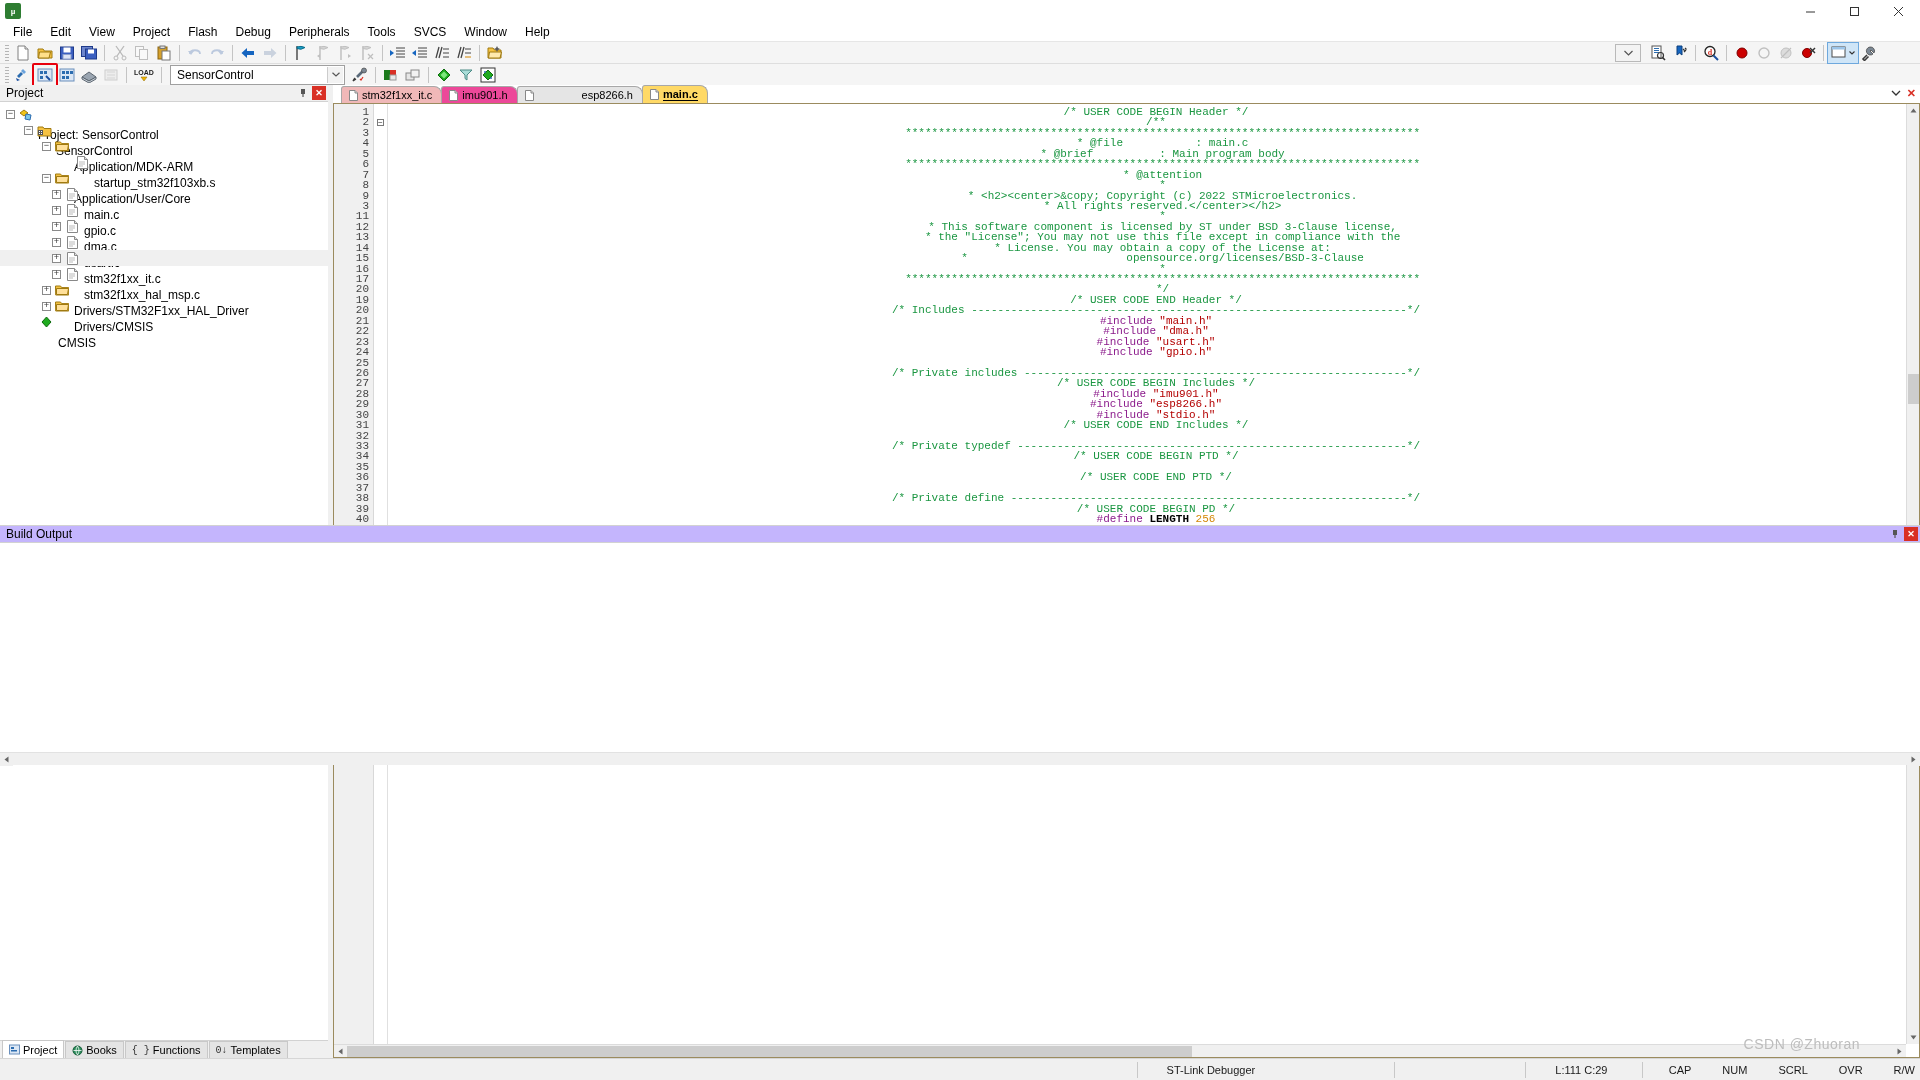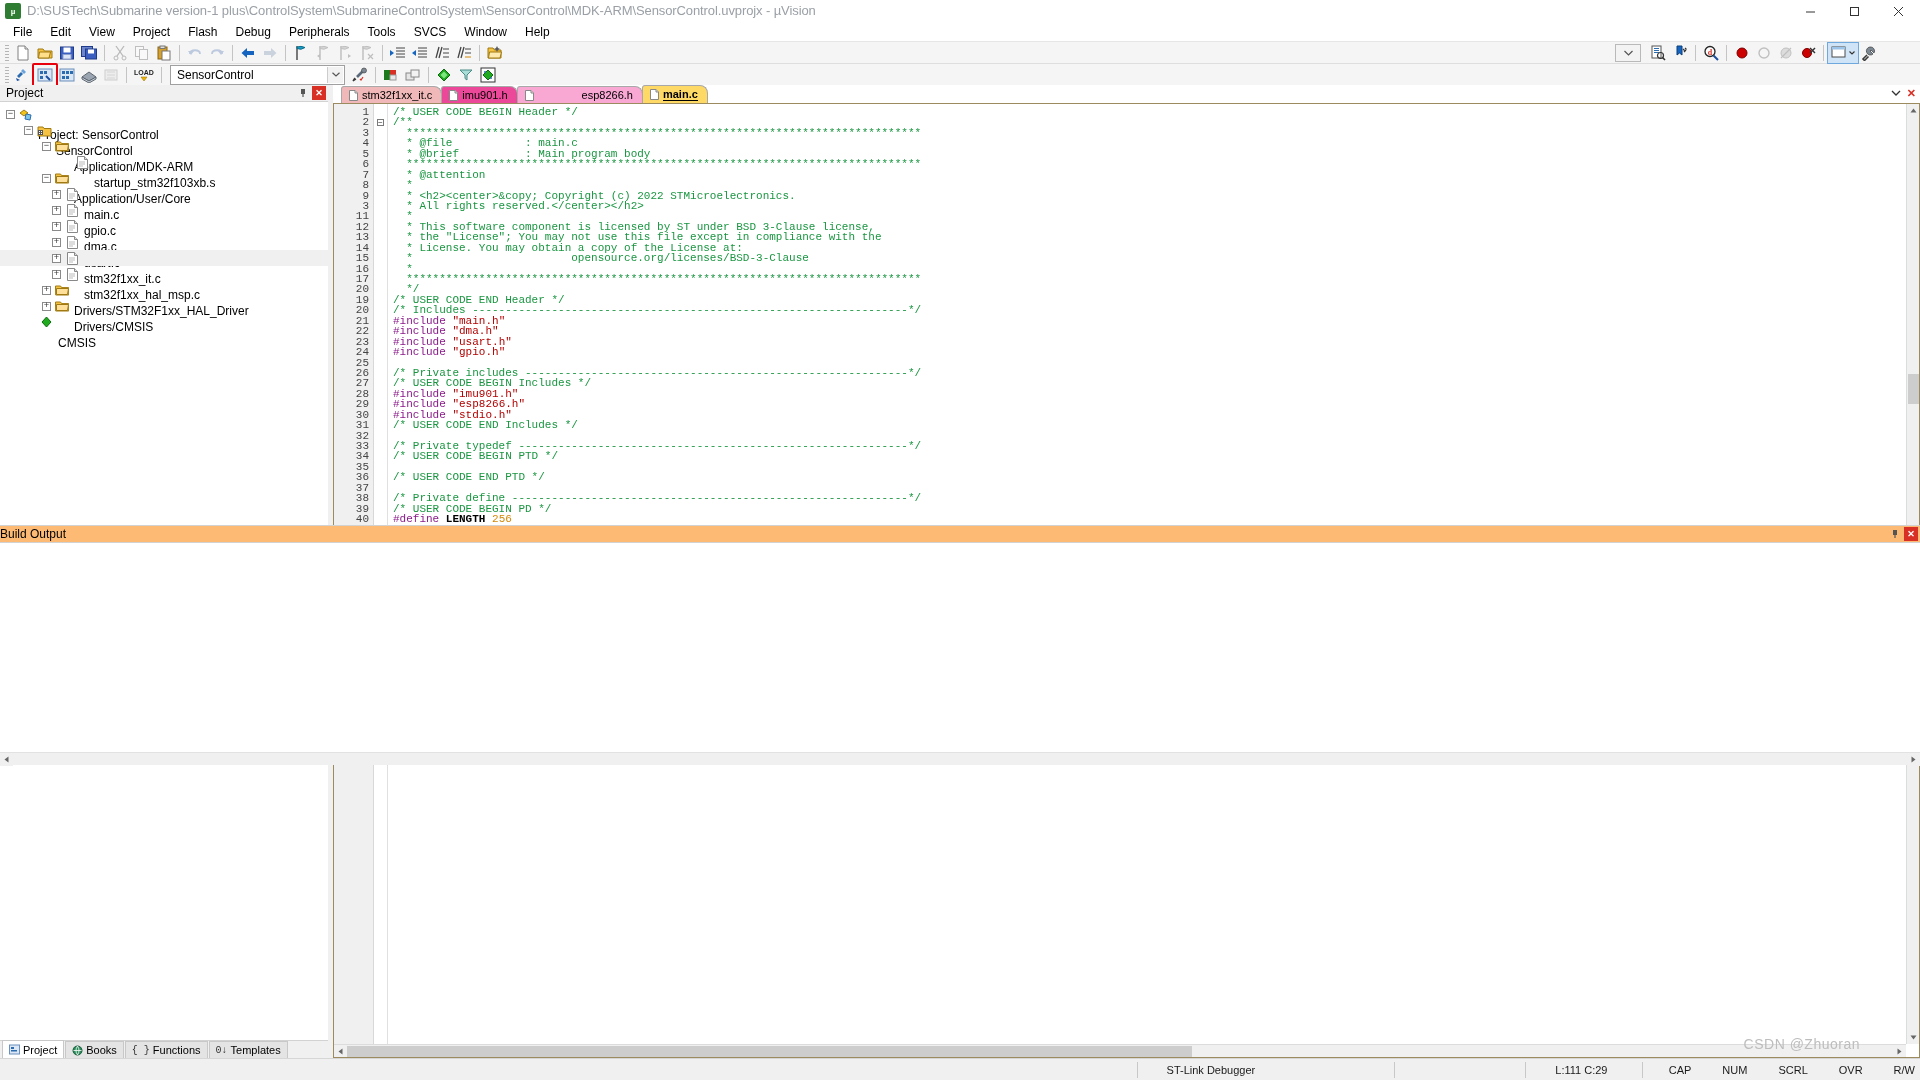--- a/index.html
+++ b/index.html
@@ -170,21 +170,21 @@
   .foldcol div { height:10.45px; line-height:10.45px; display:flex; align-items:center; justify-content:center;}
   .foldbox {
     width:7px;height:7px;border:1px solid #7a7a7a;background:#fff;
     font-size:8px; line-height:5px; text-align:center; color:#333;
     font-family:"Liberation Mono", monospace;
   }
   .codetext {
     flex:1; font-family:"Liberation Mono", monospace; font-size:11px;
     padding-top:3px; padding-left:5px; white-space:pre; overflow:hidden;
   }
-  .codetext .ln { height:10.45px; line-height:10.45px; }
+  .codetext .ln { height:10.45px; line-height:10.45px;text-align:center; }
   .c-comment { color:#1a9641; }
   .c-pre { color:#8b1a8b; }
   .c-str { color:#b30000; }
   .c-num { color:#d48806; }
   .c-kw { color:#000; font-weight:bold; }
 
   
   .vscroll {
     position:absolute; right:0; top:0; bottom:13px; width:13px; background:#f0f0f0;
     border-left:1px solid #dcdcdc;
@@ -195,22 +195,22 @@
   }
   .sb-arrow { width:13px;height:13px;display:flex;align-items:center;justify-content:center;background:#f0f0f0; flex:none;}
   .sb-thumb { background:#cdcdcd; }
 
   
   .build-panel {
     position:absolute; left:0; right:0; bottom:0; height:260px; background:#fff;
     border-top:1px solid #d2d2d2;
   }
   .build-caption {
-    height:17px; background:#fdba74; border-bottom:1px solid #d2d2d2;
-    display:flex; align-items:center; font-size:12px; position:relative;
+    height:17px; background:#c4b5fd; border-bottom:1px solid #d2d2d2;
+    display:flex; align-items:center; padding-left:6px; font-size:12px; position:relative;
   }
   .build-body { position:absolute; left:0; right:0; top:17px; bottom:13px; background:#fff; }
   .build-hscroll {
     position:absolute; left:0; right:0; bottom:0; height:13px; background:#f0f0f0;
     border-top:1px solid #e2e2e2; display:flex; align-items:center;
   }
 
   
   .statusbar {
     position:absolute; left:0; right:0; bottom:0; height:22px;
@@ -229,21 +229,20 @@
 
 <div id="app">
 
   <div class="titlebar">
     <div class="title-icon">
       <svg width="12" height="12" viewBox="0 0 12 12">
           <rect x="0" y="0" width="12" height="12" fill="#2e7d32"></rect>
           <text x="6" y="9" font-size="8" fill="#fff" text-anchor="middle" font-family="Liberation Sans">µ</text>
         </svg>
     </div>
-    <div class="title-text">D:\SUSTech\Submarine version-1 plus\ControlSystem\SubmarineControlSystem\SensorControl\MDK-ARM\SensorControl.uvprojx - µVision</div>
     <div class="win-btns">
       <div class="win-btn">
         <svg width="11" height="11" viewBox="0 0 11 11">
             <line x1="1" y1="6" x2="10" y2="6" stroke="#333" stroke-width="1"></line>
           </svg>
       </div>
       <div class="win-btn">
         <svg width="11" height="11" viewBox="0 0 11 11">
             <rect x="1.5" y="1.5" width="8" height="8" fill="none" stroke="#333" stroke-width="1"></rect>
           </svg>
@@ -870,21 +869,21 @@
               </svg>
             <span class="lbl">stm32f1xx_it.c</span>
           </div>
           <div class="etab" style="background:#ec4899;">
             <svg class="fico" viewBox="0 0 9 11">
                 <path d="M0.5 0.5h5.5l2.5 2.5v7.5h-8z" fill="#fff" stroke="#888"></path>
                 <path d="M6 0.5v2.5h2.5" fill="#e0e0e0" stroke="#888"></path>
               </svg>
             <span class="lbl">imu901.h</span>
           </div>
-          <div class="etab" style="background:#f9a8d4;gap:48px;">
+          <div class="etab" style="background:#e5e5e5;gap:48px;">
             <svg class="fico" viewBox="0 0 9 11">
                 <path d="M0.5 0.5h5.5l2.5 2.5v7.5h-8z" fill="#fff" stroke="#888"></path>
                 <path d="M6 0.5v2.5h2.5" fill="#e0e0e0" stroke="#888"></path>
               </svg>
             <span class="lbl">esp8266.h</span>
           </div>
           <div class="etab active" style="background:#ffd966;">
             <svg class="fico" viewBox="0 0 9 11">
                 <path d="M0.5 0.5h5.5l2.5 2.5v7.5h-8z" fill="#fff" stroke="#888"></path>
                 <path d="M6 0.5v2.5h2.5" fill="#e0e0e0" stroke="#888"></path>

